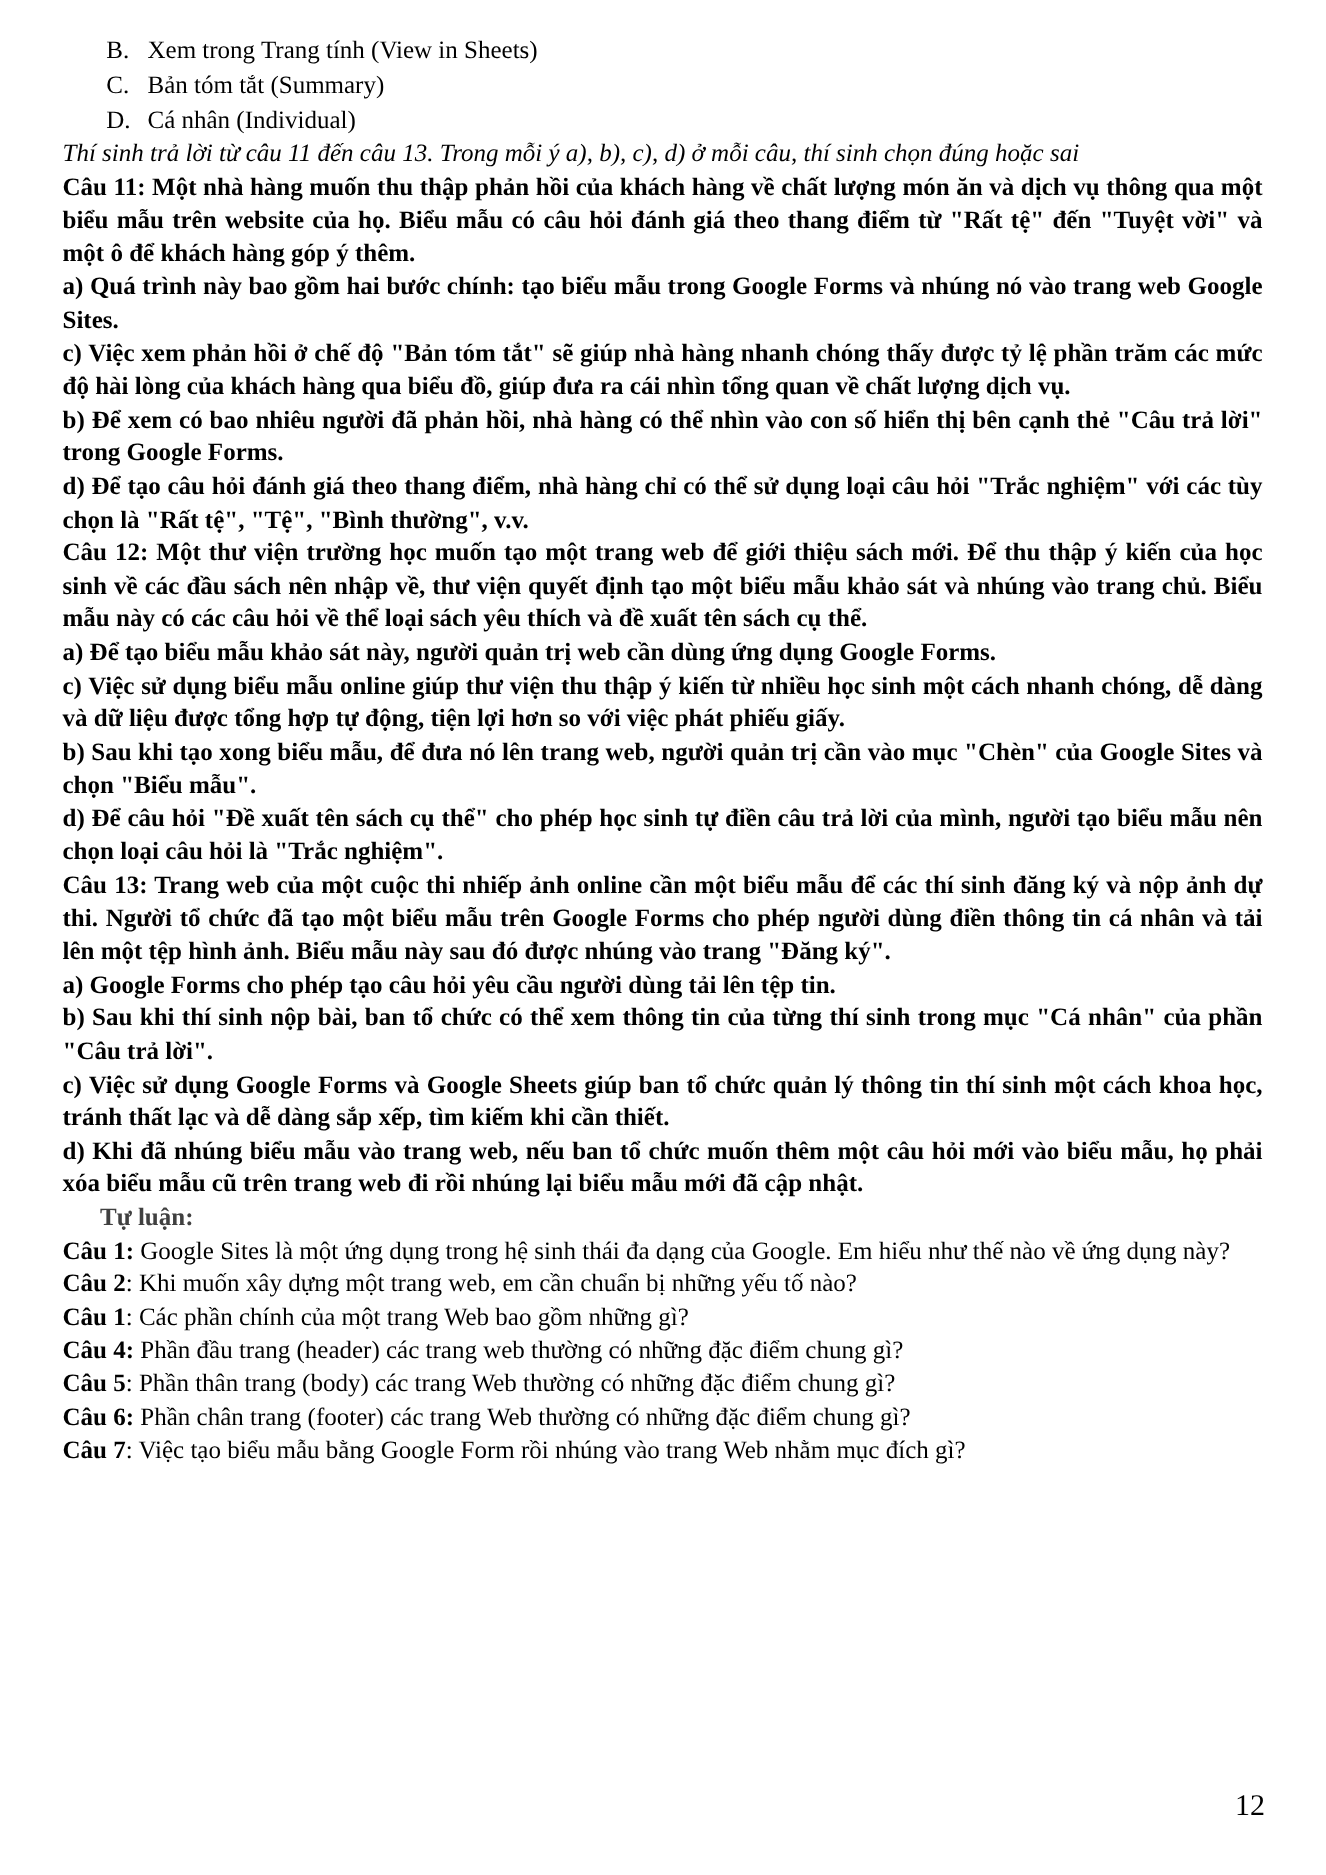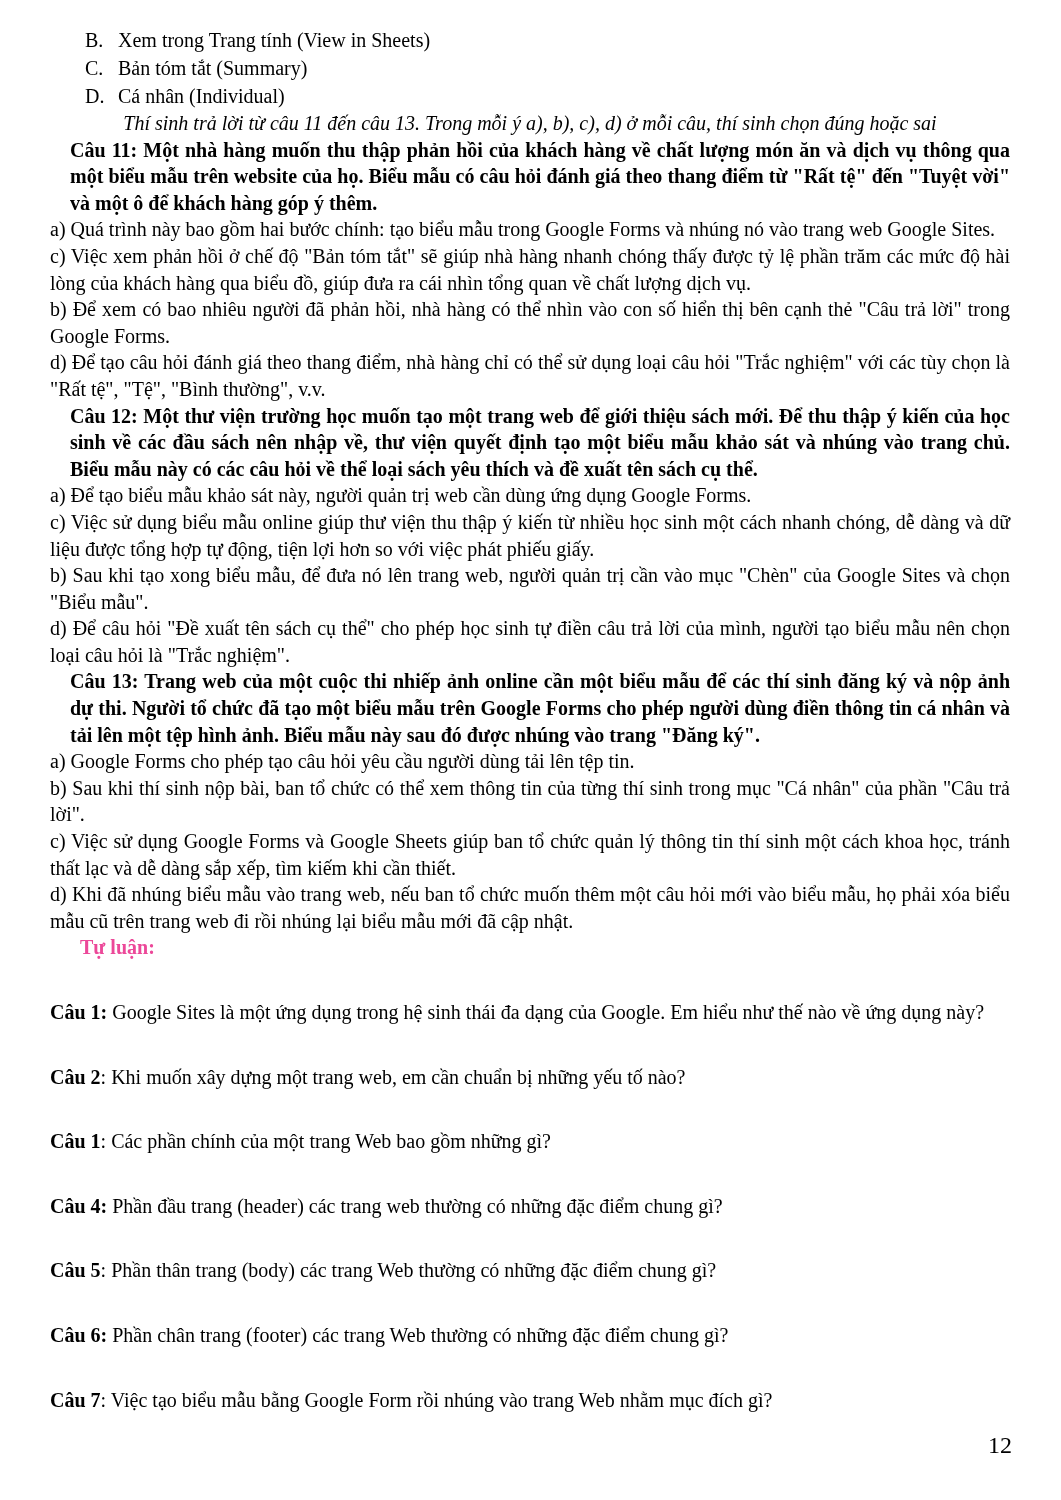--- a/index.html
+++ b/index.html
@@ -10,25 +10,25 @@
     font-family: "Liberation Serif", "DejaVu Serif", serif;
     color: #000000;
   }
   .content {
     padding: 26px 51px 0 50px;
   }
   p { font-size: 20px; line-height: 26.6px; }
   .options { margin-left: 35px; }
   .opt { display: flex; font-size: 20px; line-height: 28px; }
   .opt-letter { flex: 0 0 33px; }
-  .instruction { font-style: italic; text-align: center; }
-  .stem { font-weight: bold; text-align: justify; margin-left: 20px; }
-  .item { text-align: justify; }
+  .instruction { font-style: italic; }
+  .stem { font-weight: bold; text-align: justify; }
+  .item { text-align: justify; font-weight: bold; }
   .essay-heading { font-weight: bold; margin-left: 30px; }
-  .essay-q { text-align: justify; margin-top: 38px; }
+  .essay-q { text-align: justify; }
   .essay-q .lbl { font-weight: bold; }
   .page-number {
     position: absolute;
     top: 1432px; right: 49px;
     font-size: 24px; line-height: 27px;
   }
 </style>
 </head>
 <body>
 
@@ -62,21 +62,21 @@
   <p class="item">c) Việc sử dụng biểu mẫu online giúp thư viện thu thập ý kiến từ nhiều học sinh một cách nhanh chóng, dễ dàng và dữ liệu được tổng hợp tự động, tiện lợi hơn so với việc phát phiếu giấy.</p>
   <p class="item">b) Sau khi tạo xong biểu mẫu, để đưa nó lên trang web, người quản trị cần vào mục "Chèn" của Google Sites và chọn "Biểu mẫu".</p>
   <p class="item">d) Để câu hỏi "Đề xuất tên sách cụ thể" cho phép học sinh tự điền câu trả lời của mình, người tạo biểu mẫu nên chọn loại câu hỏi là "Trắc nghiệm".</p>
 
   <p class="stem">Câu 13: Trang web của một cuộc thi nhiếp ảnh online cần một biểu mẫu để các thí sinh đăng ký và nộp ảnh dự thi. Người tổ chức đã tạo một biểu mẫu trên Google Forms cho phép người dùng điền thông tin cá nhân và tải lên một tệp hình ảnh. Biểu mẫu này sau đó được nhúng vào trang "Đăng ký".</p>
   <p class="item">a) Google Forms cho phép tạo câu hỏi yêu cầu người dùng tải lên tệp tin.</p>
   <p class="item">b) Sau khi thí sinh nộp bài, ban tổ chức có thể xem thông tin của từng thí sinh trong mục "Cá nhân" của phần "Câu trả lời".</p>
   <p class="item">c) Việc sử dụng Google Forms và Google Sheets giúp ban tổ chức quản lý thông tin thí sinh một cách khoa học, tránh thất lạc và dễ dàng sắp xếp, tìm kiếm khi cần thiết.</p>
   <p class="item">d) Khi đã nhúng biểu mẫu vào trang web, nếu ban tổ chức muốn thêm một câu hỏi mới vào biểu mẫu, họ phải xóa biểu mẫu cũ trên trang web đi rồi nhúng lại biểu mẫu mới đã cập nhật.</p>
 
-  <p class="essay-heading" style="color: #ec4899;">Tự luận:</p>
+  <p class="essay-heading" style="color: #404040;">Tự luận:</p>
 
   <p class="essay-q"><span class="lbl">Câu 1:</span><span> Google Sites là một ứng dụng trong hệ sinh thái đa dạng của Google. Em hiểu như thế nào về ứng dụng này?</span></p>
   <p class="essay-q"><span class="lbl">Câu 2</span><span>: Khi muốn xây dựng một trang web, em cần chuẩn bị những yếu tố nào?</span></p>
   <p class="essay-q"><span class="lbl">Câu 1</span><span>: Các phần chính của một trang Web bao gồm những gì?</span></p>
   <p class="essay-q"><span class="lbl">Câu 4:</span><span> Phần đầu trang (header) các trang web thường có những đặc điểm chung gì?</span></p>
   <p class="essay-q"><span class="lbl">Câu 5</span><span>: Phần thân trang (body) các trang Web thường có những đặc điểm chung gì?</span></p>
   <p class="essay-q"><span class="lbl">Câu 6:</span><span> Phần chân trang (footer) các trang Web thường có những đặc điểm chung gì?</span></p>
   <p class="essay-q"><span class="lbl">Câu 7</span><span>: Việc tạo biểu mẫu bằng Google Form rồi nhúng vào trang Web nhằm mục đích gì?</span></p>
 
 </div>

